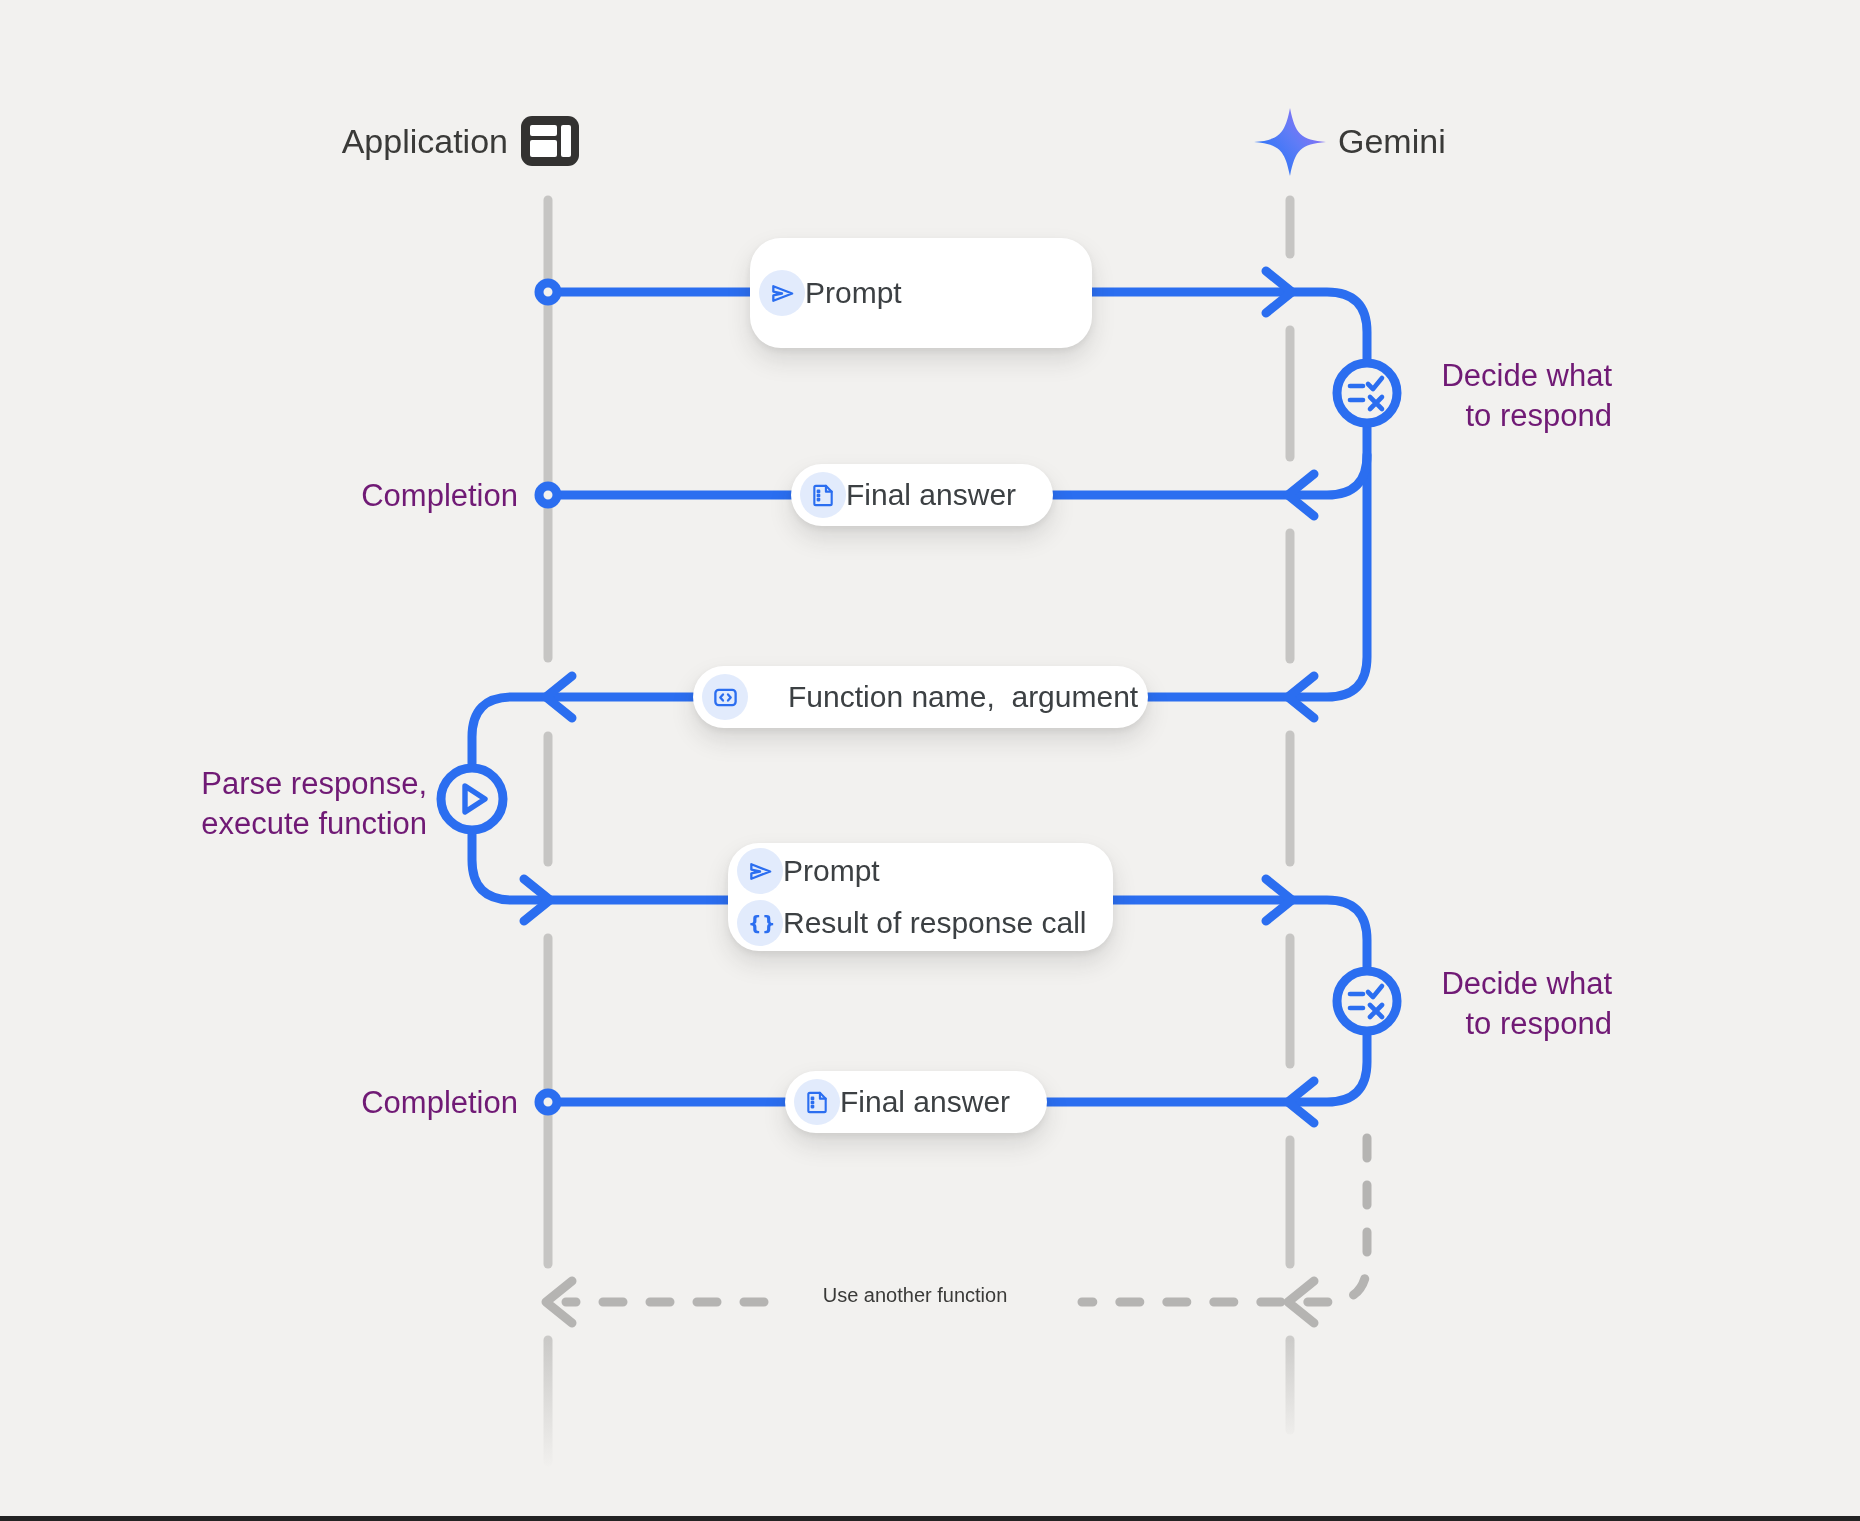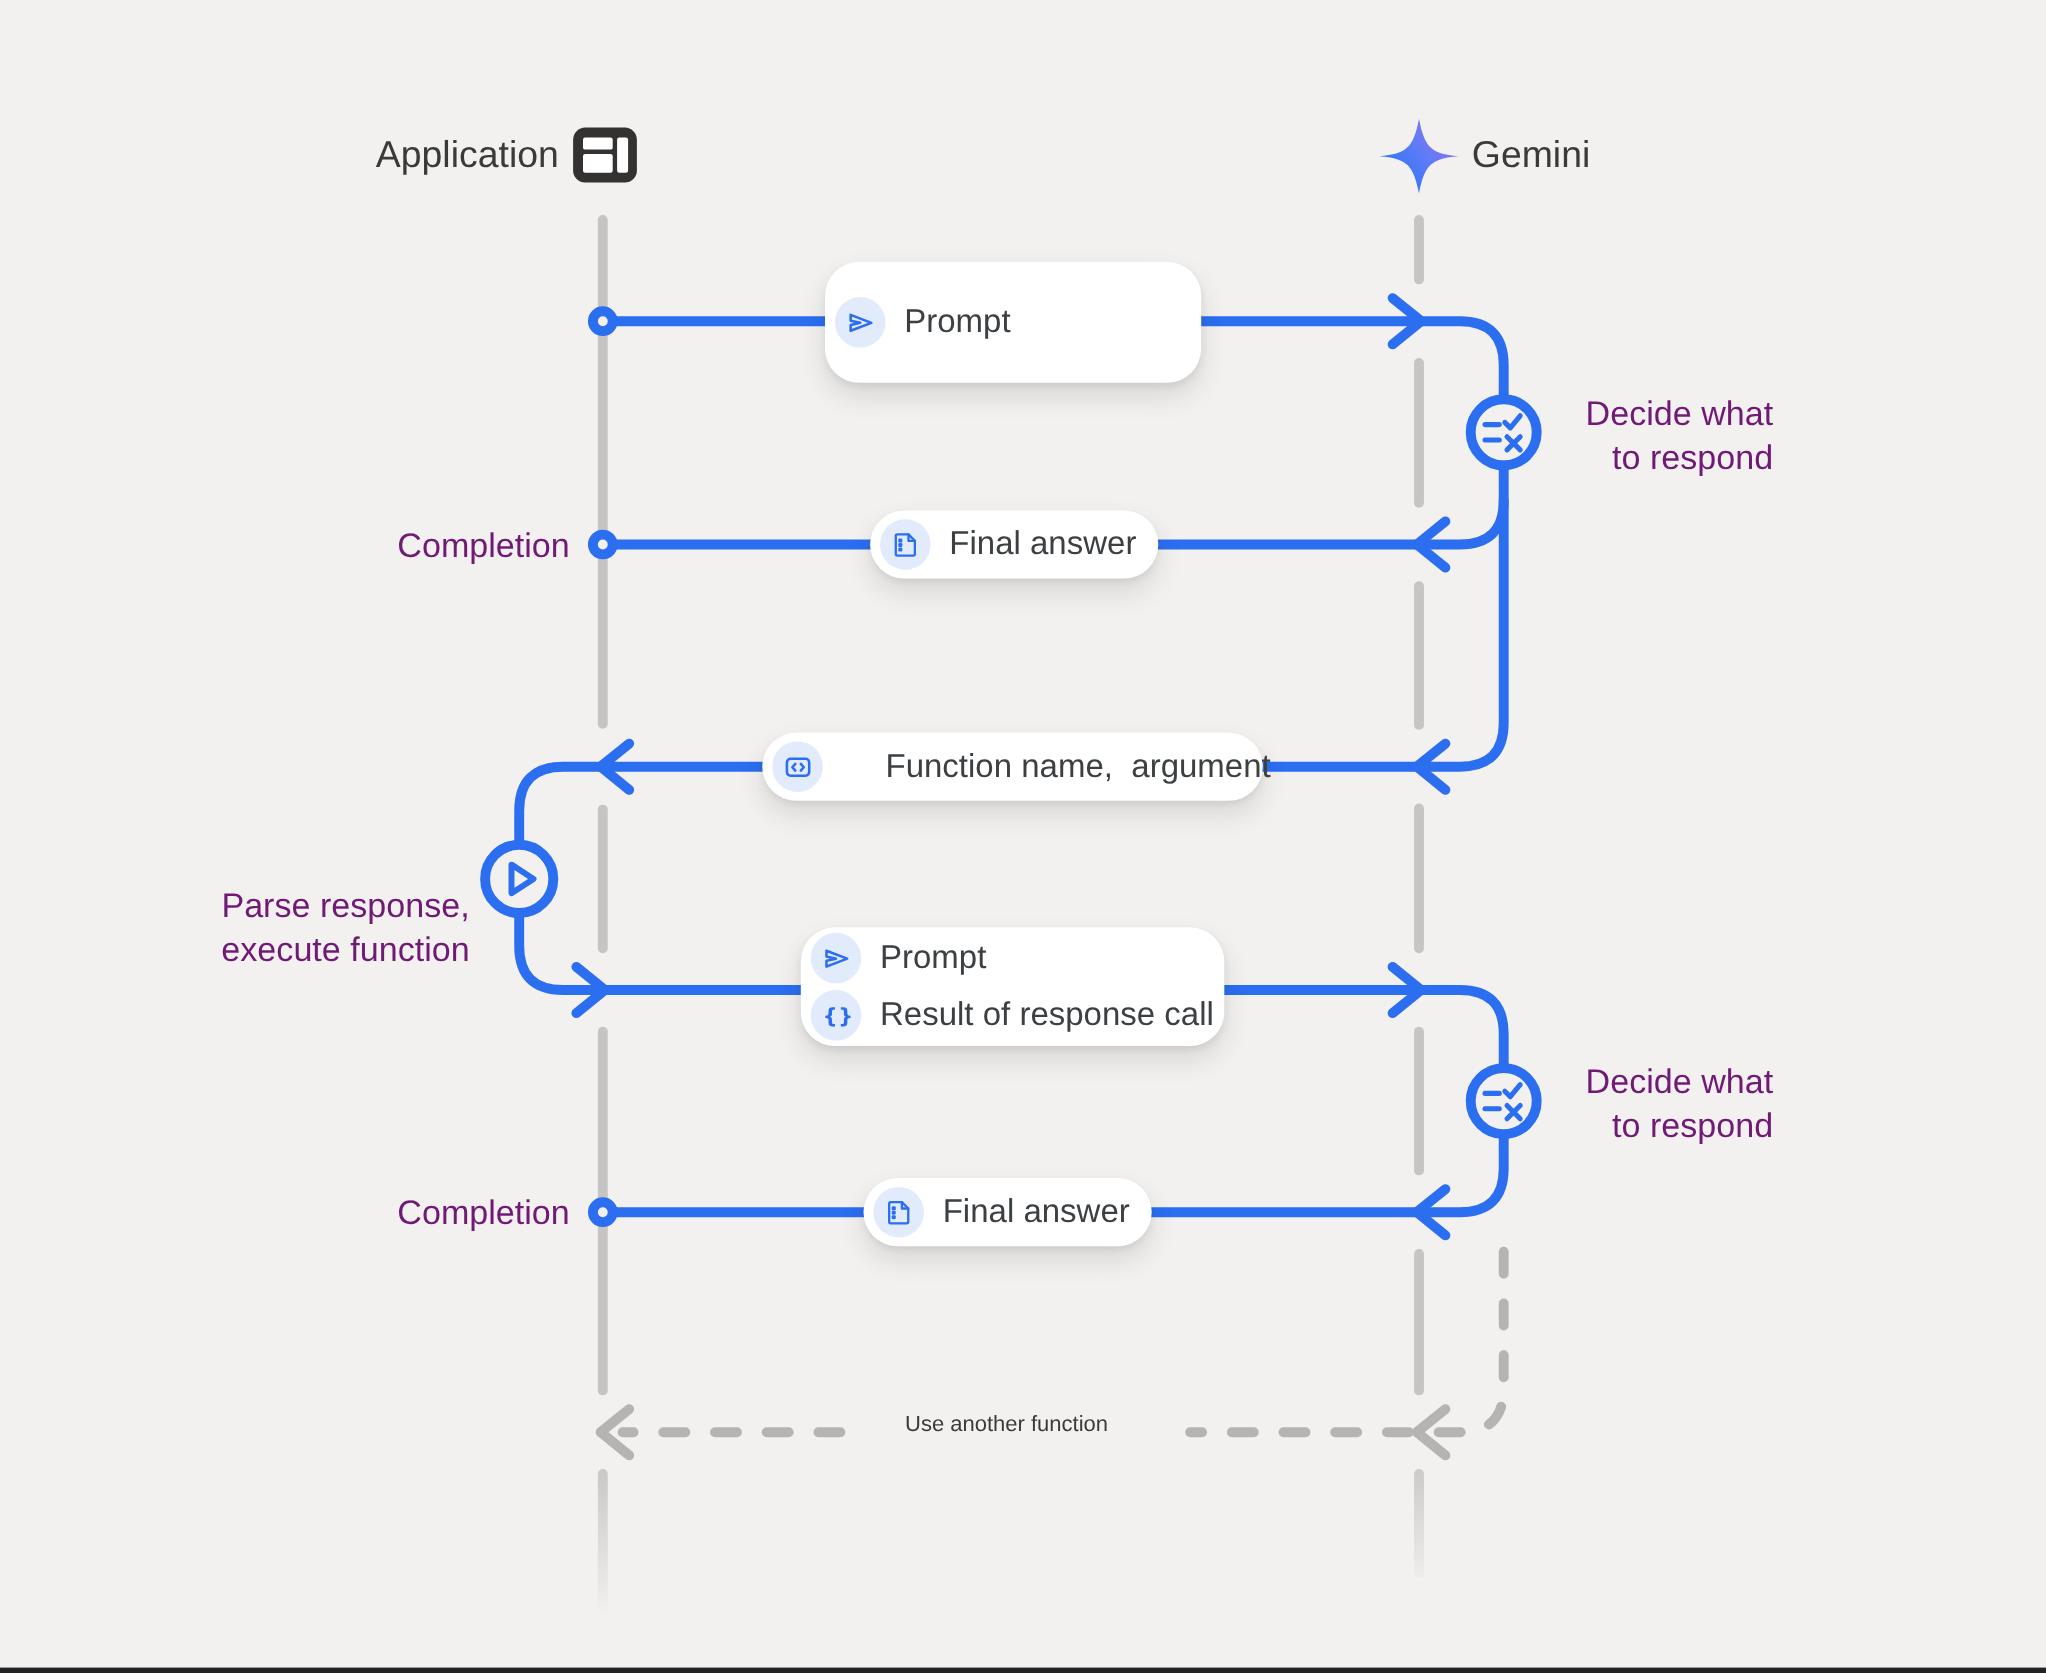--- a/index.html
+++ b/index.html
@@ -13,21 +13,21 @@
   svg.wire{position:absolute;left:0;top:0;}
   
   .actor-title{font-size:34px;font-weight:500;color:#3a3a38;line-height:50px;white-space:nowrap;}
   
   .msg-box{
     position:absolute;background:#ffffff;border-radius:31px;
     box-shadow:0 12px 24px rgba(40,40,40,.13), 0 3px 6px rgba(40,40,40,.07);
     display:flex;flex-direction:column;justify-content:space-evenly;
     padding-left:9px;box-sizing:border-box;z-index:3;
   }
-  .msg-row{display:flex;align-items:center;gap:17px;}
+  .msg-row{display:flex;align-items:center;}
   .chip{
     width:46px;height:46px;border-radius:50%;background:#e2ebfc;flex:0 0 46px;
     display:flex;align-items:center;justify-content:center;
   }
   .msg-label{font-size:30px;color:#3c4043;white-space:nowrap;}
   .pre{white-space:pre;margin-left:40px;}
   
   .blue-label{color:#701a75;font-size:31px;font-weight:400;line-height:40px;}
   .dark-label{color:#3a3a38;font-size:20px;font-weight:500;}
   .bottom-bar{position:absolute;left:0;bottom:0;width:100%;height:5px;background:#232323;}
@@ -209,17 +209,17 @@
     <span class="msg-label">Final answer</span>
   </div>
 </div>
 
 <div class="abs blue-label" style="left:1412px;top:356px;width:200px;">Decide what to respond</div>
 <div class="abs blue-label" style="left:1412px;top:964px;width:200px;">Decide what to respond</div>
 
 <div class="abs blue-label" style="right:1342px;top:476px;text-align:right;white-space:nowrap;">Completion</div>
 <div class="abs blue-label" style="right:1342px;top:1083px;text-align:right;white-space:nowrap;">Completion</div>
 
-<div class="abs blue-label" style="right:1433px;top:804px;width:250px;text-align:right;">Parse response, execute function</div>
+<div class="abs blue-label" style="right:1433px;top:764px;width:250px;text-align:right;">Parse response, execute function</div>
 
 <div class="abs dark-label" style="left:758px;top:1284px;width:314px;text-align:center;">Use another function</div>
 
 <div class="bottom-bar"></div>
 
 </body></html>

